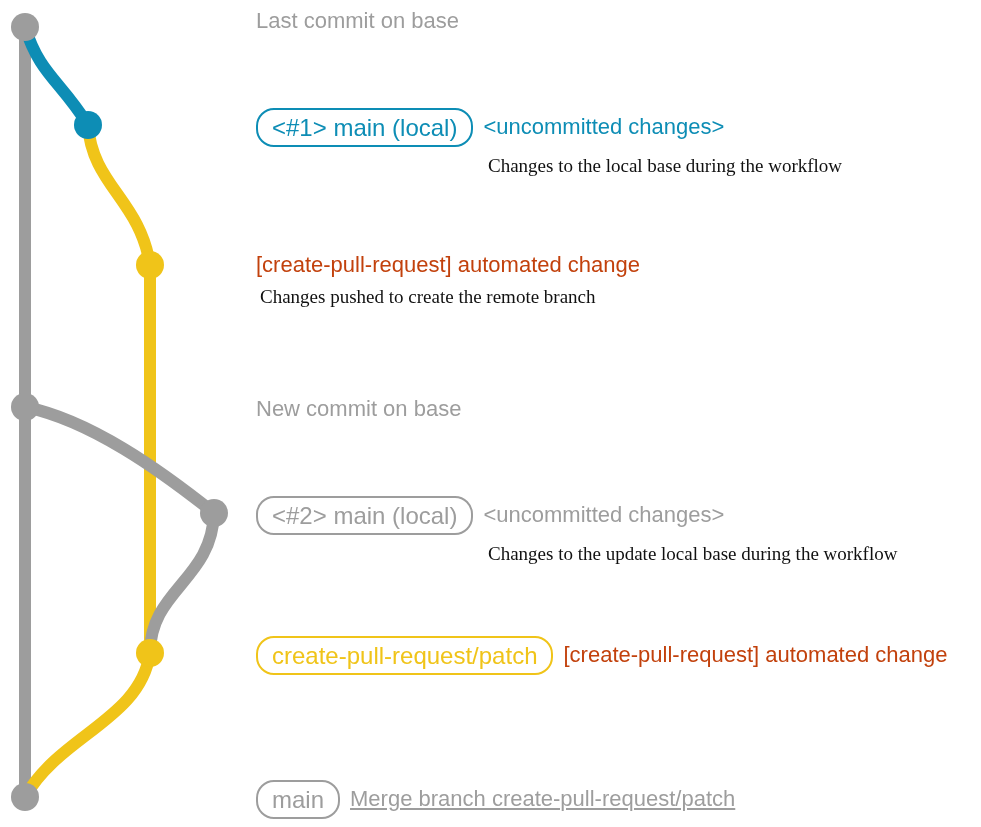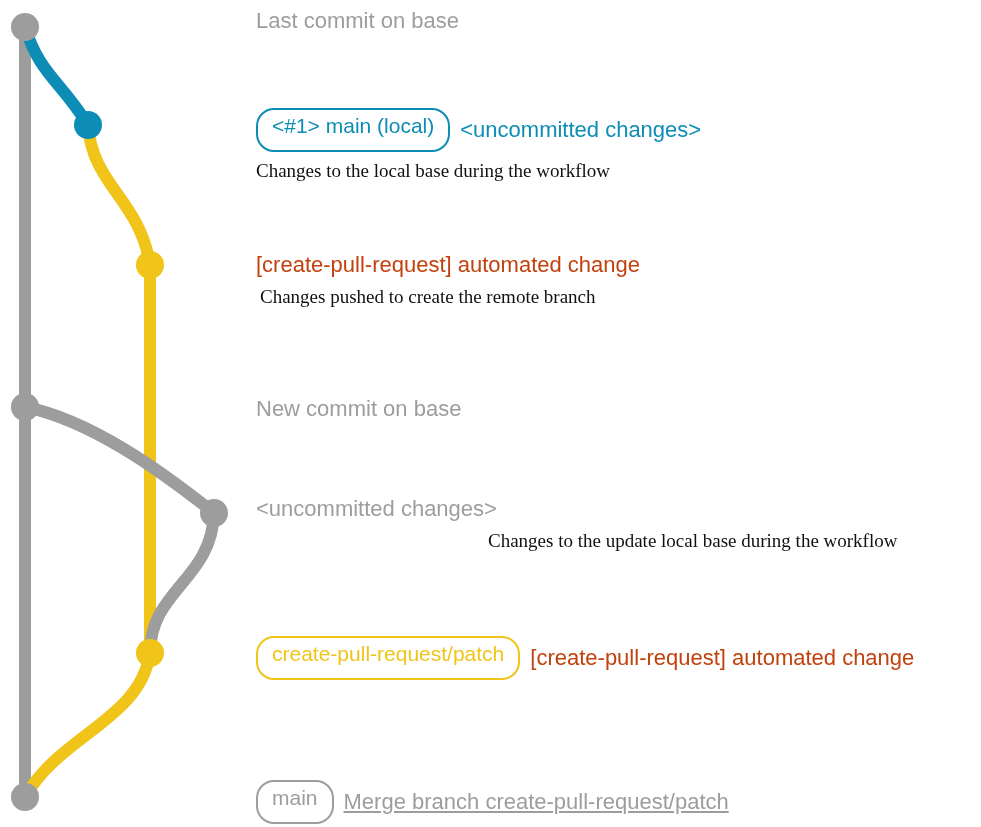--- a/index.html
+++ b/index.html
@@ -47,22 +47,22 @@
     gap: 10px;
     white-space: nowrap;
   }
 
   .badge {
     display: inline-flex;
     align-items: center;
     justify-content: center;
     border: 2px solid currentColor;
     border-radius: 18px;
-    padding: 4px 14px 12px 14px;
-    font-size: 21px;
+    padding: 4px 14px 3px 14px;
+    font-size: 24px;
     line-height: 1.15;
     font-family: "Liberation Sans", sans-serif;
     position: relative;
     box-sizing: border-box;
   }
   
   .badge::after {
     content: "";
     position: absolute;
     right: -7px;
@@ -129,35 +129,36 @@
     <div class="row" style="top: 8px; left: 256px;">
       <div class="row-head">
         <span class="subject subject-gray">Last commit on base</span>
       </div>
     </div>
     <div class="row" style="top: 108px; left: 256px;">
       <div class="row-head">
         <span class="badge badge-blue">&lt;#1&gt; main (local)</span>
         <span class="subject subject-blue">&lt;uncommitted changes&gt;</span>
       </div>
-      <div class="note" style="">Changes to the local base during the workflow</div>
+      <div class="note" style="margin-left: 232px;">Changes to the local base during the workflow</div>
     </div>
     <div class="row" style="top: 252px; left: 256px;">
       <div class="row-head">
         <span class="subject subject-yellow">[create-pull-request] automated change</span>
       </div>
       <div class="note" style="margin-left: 4px;">Changes pushed to create the remote branch</div>
     </div>
     <div class="row" style="top: 396px; left: 256px;">
       <div class="row-head">
         <span class="subject subject-gray">New commit on base</span>
       </div>
     </div>
     <div class="row" style="top: 496px; left: 256px;">
       <div class="row-head">
+        <span class="badge badge-gray">&lt;#2&gt; main (local)</span>
         <span class="subject subject-gray">&lt;uncommitted changes&gt;</span>
       </div>
       <div class="note" style="margin-left: 232px;">Changes to the update local base during the workflow</div>
     </div>
     <div class="row" style="top: 636px; left: 256px;">
       <div class="row-head">
         <span class="badge badge-yellow">create-pull-request/patch</span>
         <span class="subject subject-yellow">[create-pull-request] automated change</span>
       </div>
     </div>

